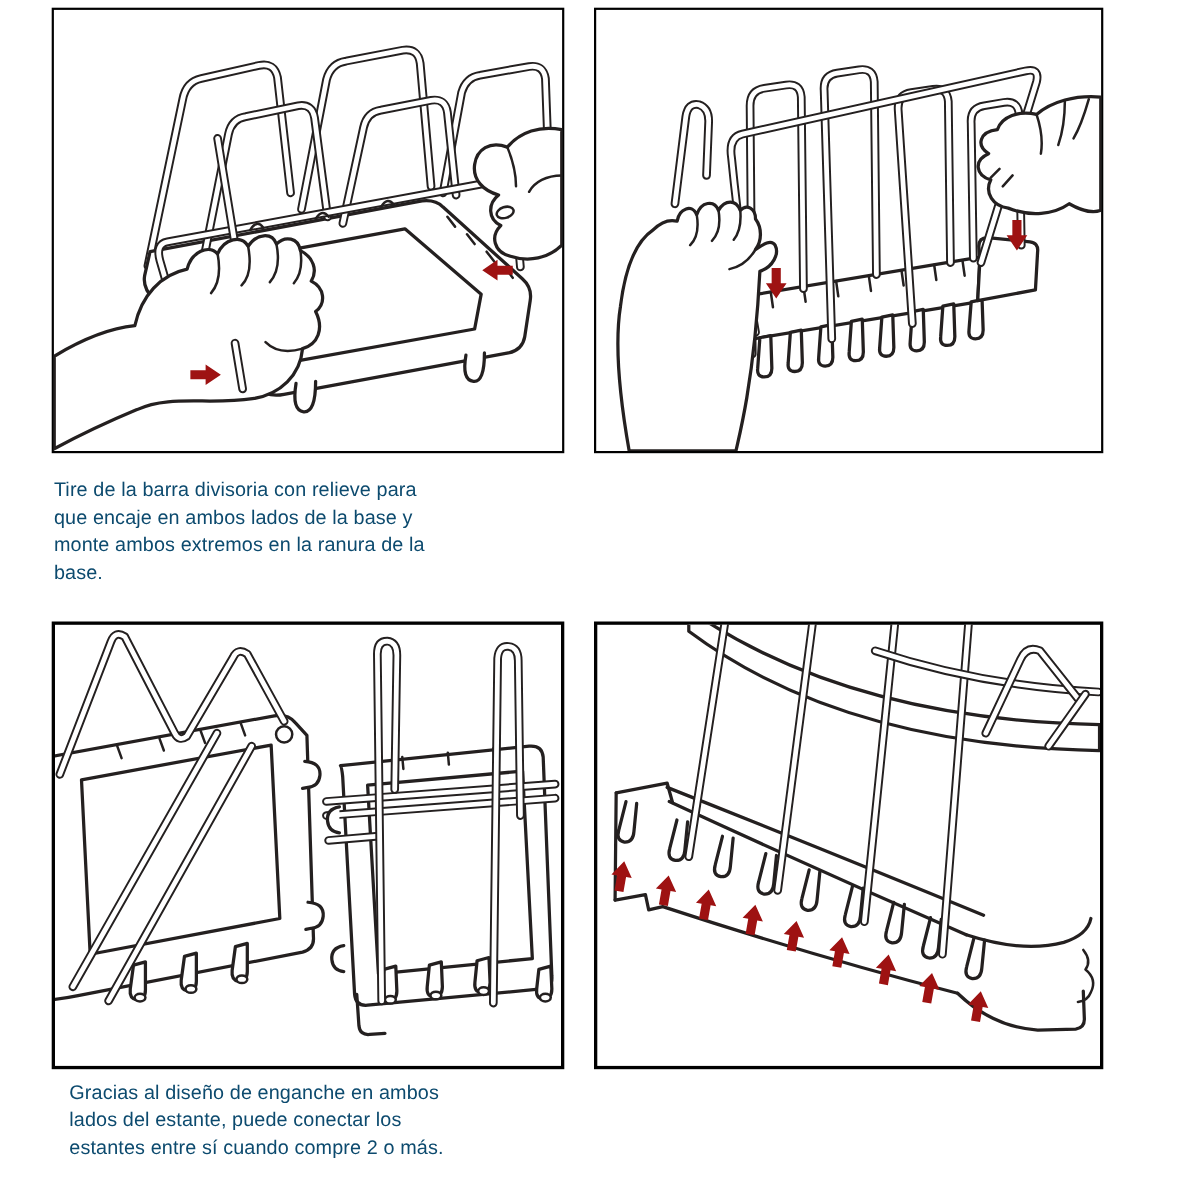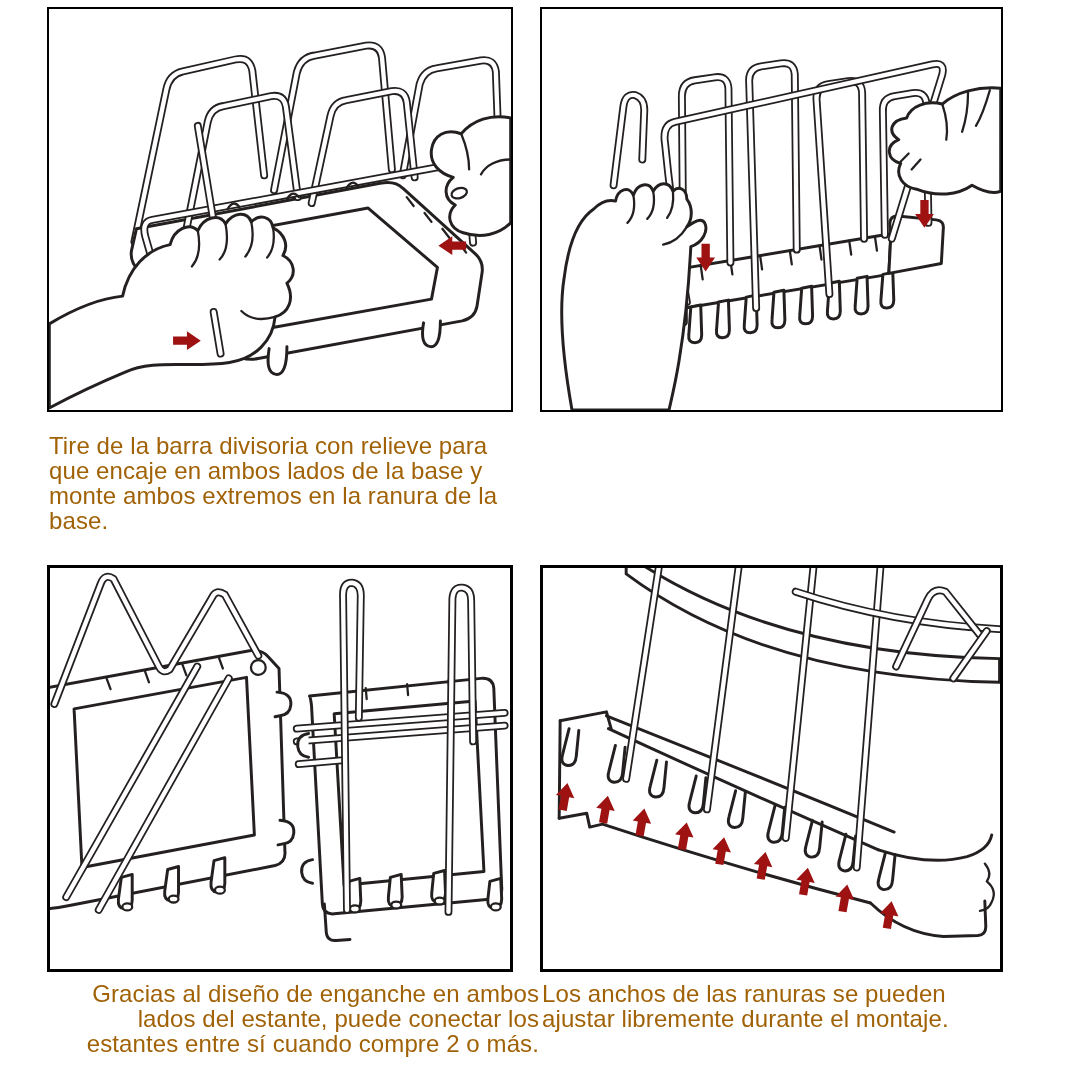--- a/index.html
+++ b/index.html
@@ -5,25 +5,25 @@
   :root { --ink:#242020; --arrow:#9e1212; --paper:#ffffff; }
   html,body { margin:0; padding:0; background:#fff; }
   .page { position:relative; width:1080px; height:1080px; background:var(--paper); overflow:hidden;
           font-family:"Liberation Sans", sans-serif; }
   .panel { position:absolute; box-sizing:border-box; background:#fff; border:2px solid #000; }
   .p1 { left:47px;  top:7px;   width:466px; height:405px; }
   .p2 { left:540px; top:7px;   width:463px; height:405px; }
   .p3 { left:47px;  top:565px; width:466px; height:407px; border-width:3px; }
   .p4 { left:540px; top:565px; width:463px; height:407px; border-width:3px; }
   .panel svg { display:block; width:100%; height:100%; }
-  .caption { position:absolute; margin:0; font-size:24px; line-height:25px; color:#a16207;
+  .caption { position:absolute; margin:0; font-size:18px; line-height:25px; color:#0c4a6e;
              white-space:pre-line; letter-spacing:0.1px; }
   .c1 { left:49px;  top:433px; width:490px; }
   .c2 { left:542px; top:433px; width:520px; }
-  .c3 { left:49px;  top:981px; width:490px;text-align:right; }
+  .c3 { left:63px;  top:981px; width:490px; }
   .c4 { left:542px; top:981px; width:520px; }
   
   .ln   { fill:none; stroke:var(--ink,#242020); stroke-width:3;   stroke-linecap:round; stroke-linejoin:round; }
   .lnf  { fill:#fff; stroke:var(--ink,#242020); stroke-width:3;   stroke-linecap:round; stroke-linejoin:round; }
   .thin { fill:none; stroke:var(--ink,#242020); stroke-width:2.3; stroke-linecap:round; stroke-linejoin:round; }
   .thinf{ fill:#fff; stroke:var(--ink,#242020); stroke-width:2.3; }
   .tube   { fill:none; stroke:var(--ink,#242020); stroke-width:8;   stroke-linecap:round; stroke-linejoin:round; }
   .tubein { fill:none; stroke:#fff;               stroke-width:4.4; stroke-linecap:round; stroke-linejoin:round; }
   .arrow { fill:var(--arrow,#9e1212); stroke:none; }
 </style>
@@ -254,16 +254,14 @@
     </svg>
   </section>
 
   <p class="caption c1">Tire de la barra divisoria con relieve para
 que encaje en ambos lados de la base y
 monte ambos extremos en la ranura de la
 base.</p>
   <p class="caption c3">Gracias al diseño de enganche en ambos
 lados del estante, puede conectar los
 estantes entre sí cuando compre 2 o más.</p>
-  <p class="caption c4">Los anchos de las ranuras se pueden
-ajustar libremente durante el montaje.</p>
 
 </main>
 
 </body></html>

